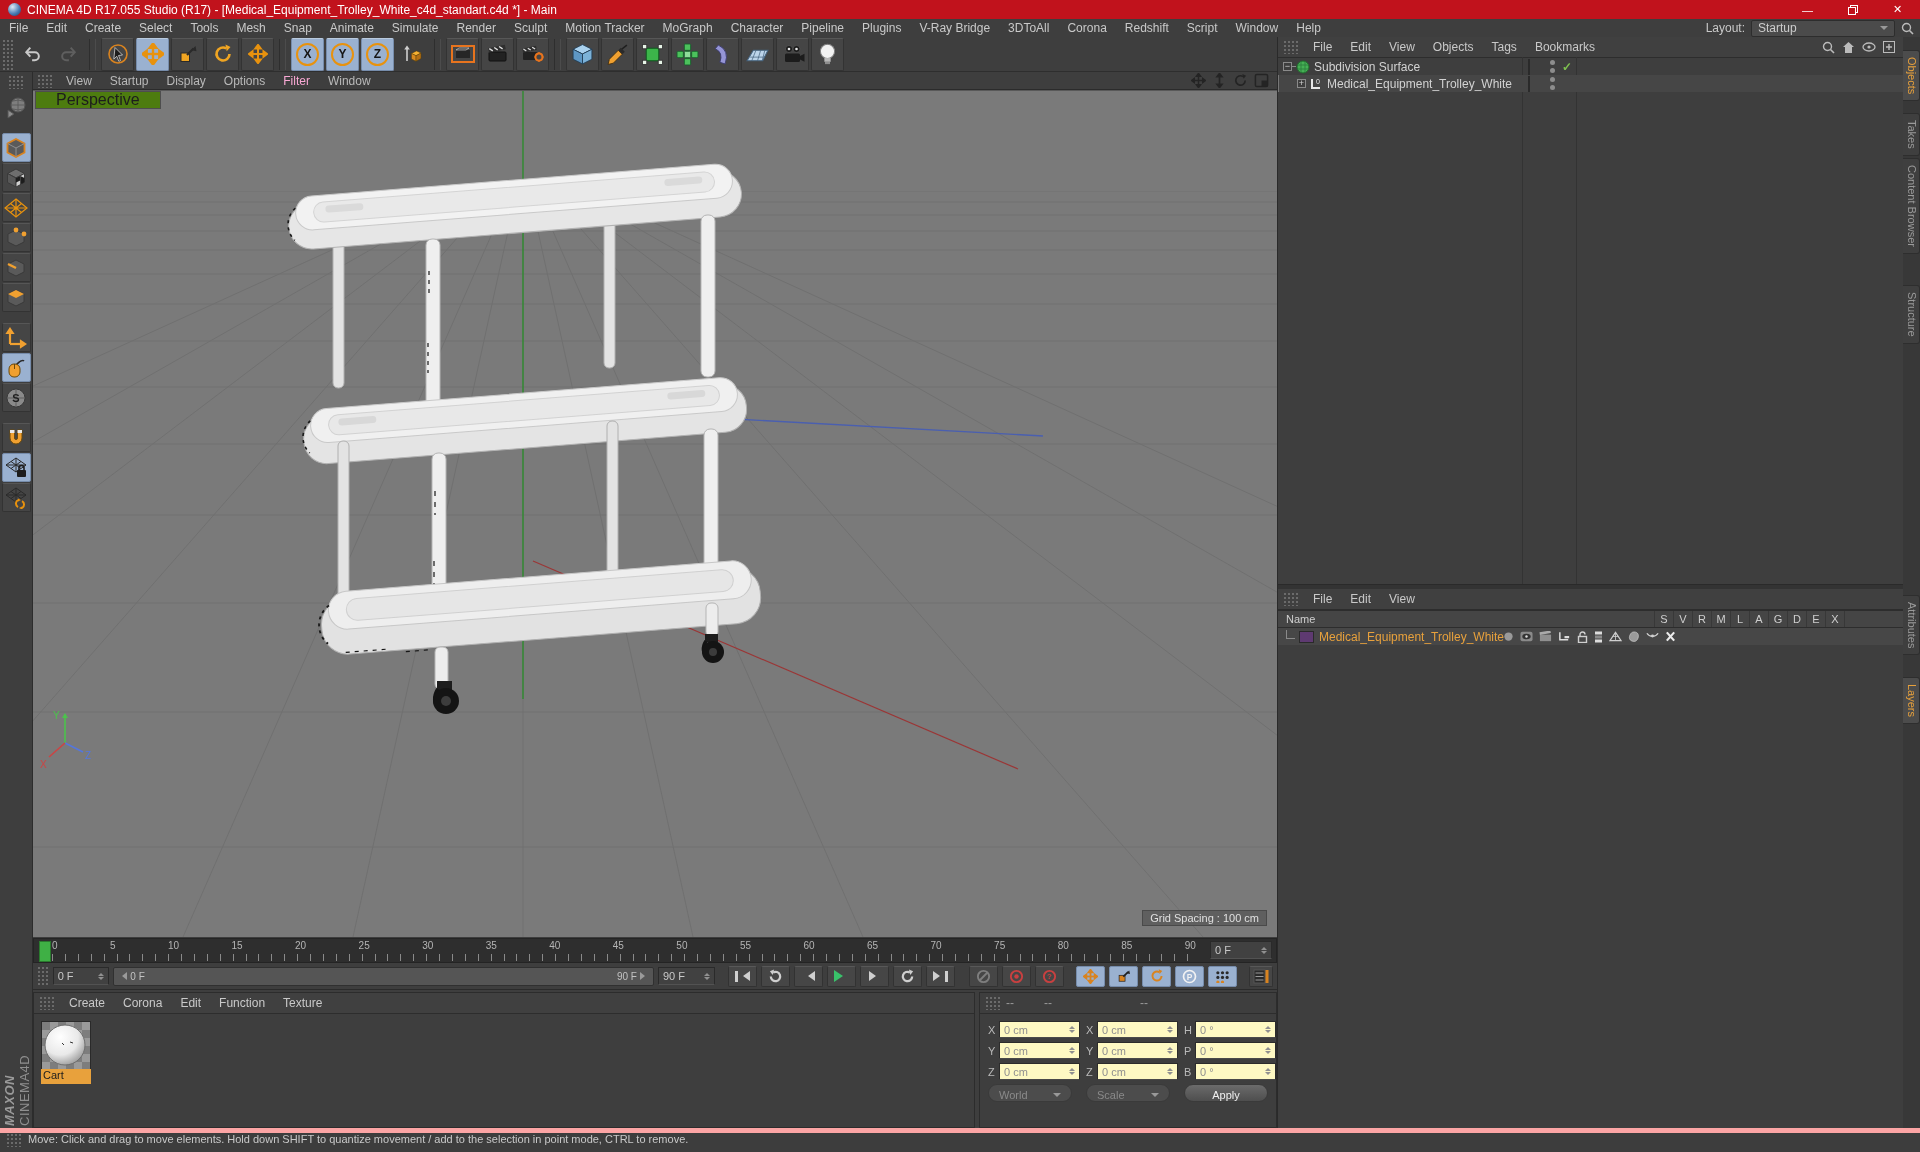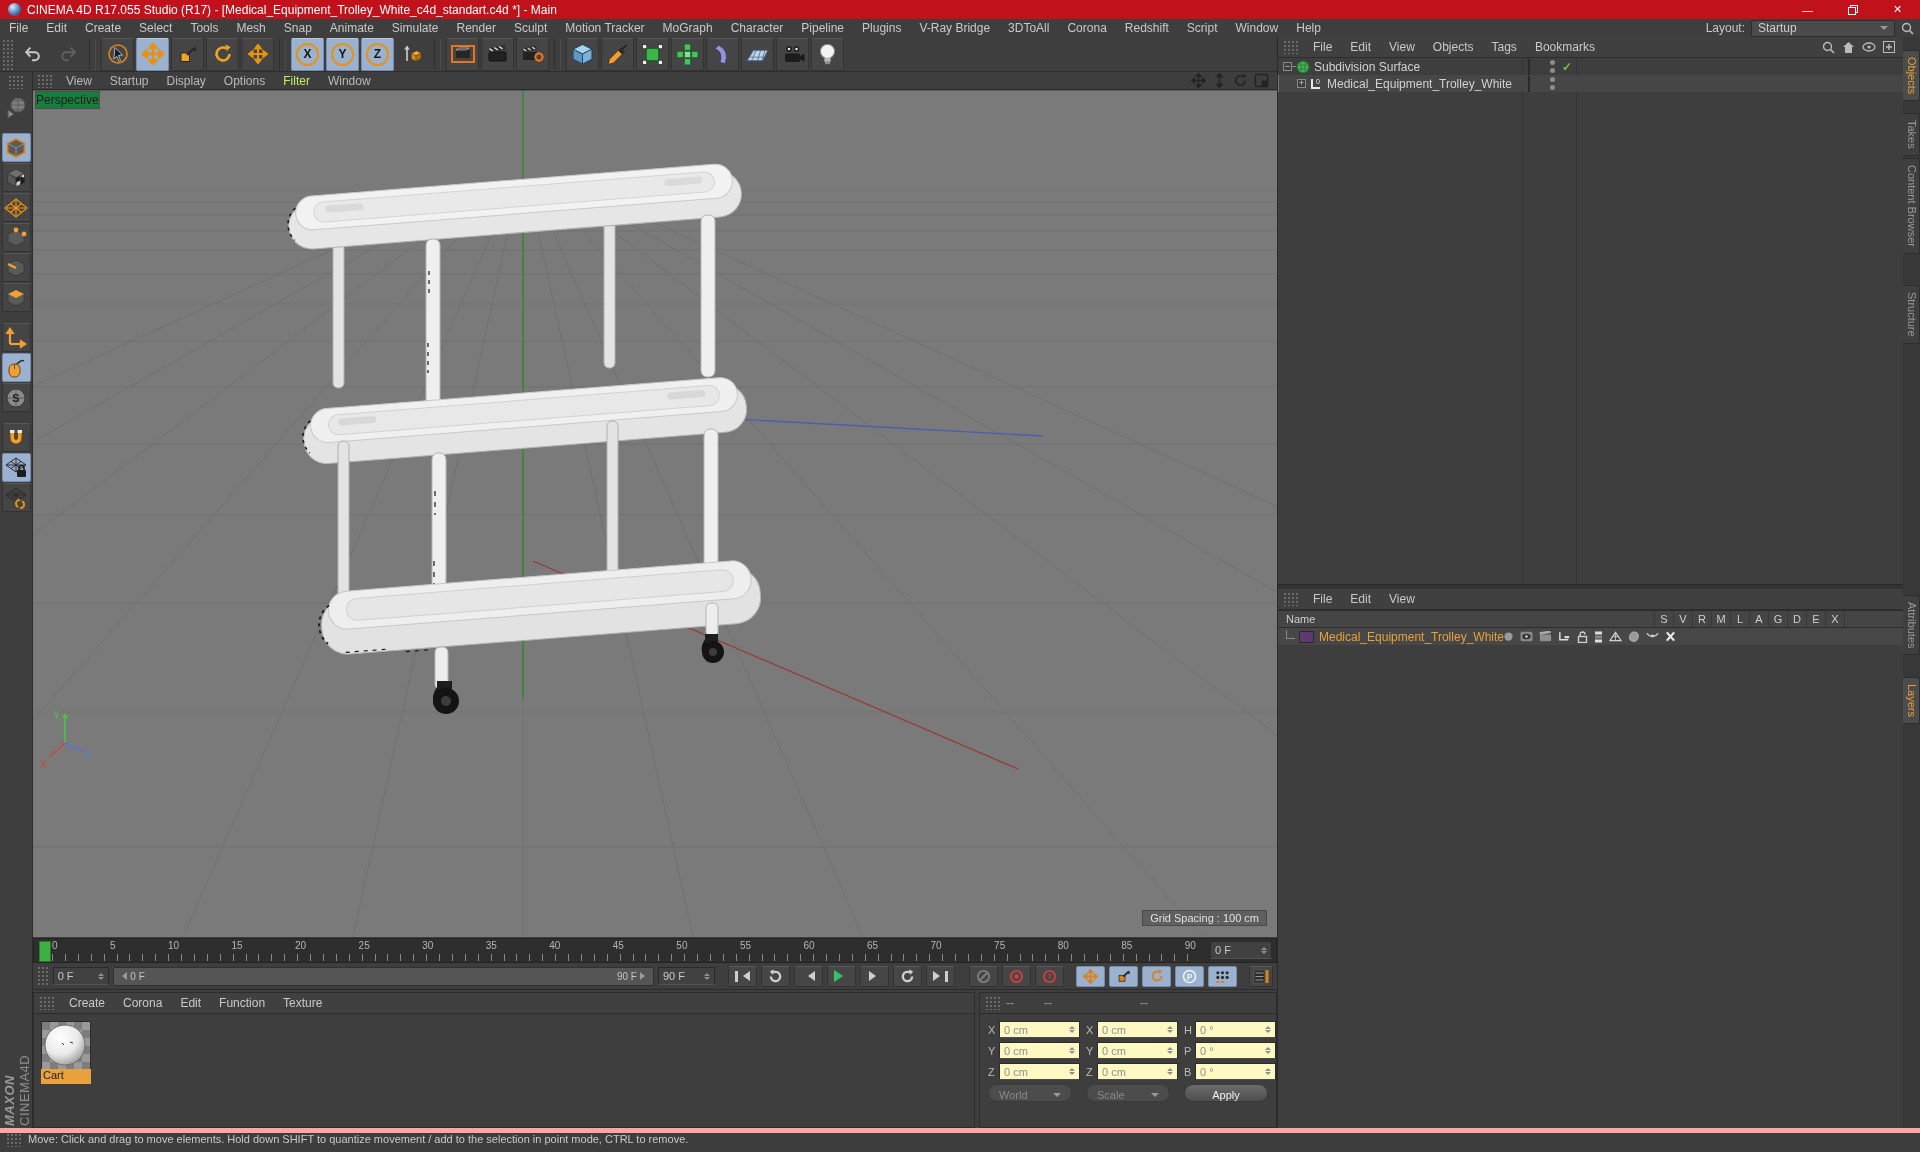--- a/index.html
+++ b/index.html
@@ -33,21 +33,21 @@
   .t-sep{width:5px;height:31px;flex:none;border-left:1px solid #2e2e2e;border-right:1px solid #4c4c4c;margin:0 3px}
   .axis-ring{width:19px;height:19px;border:2.5px solid #e8920e;border-radius:50%;color:#151515;font-weight:bold;font-size:12px;display:flex;align-items:center;justify-content:center;background:transparent}
   
   #leftbar{left:0;top:72px;width:33px;height:1056px;background:#3e3e3e;border-right:1px solid #2c2c2c;box-sizing:border-box}
   .l-btn{width:29px;height:29px;margin:1px auto;display:flex;align-items:center;justify-content:center;background:#454545;border:1px solid #333;border-top-color:#565656;border-radius:2px;box-sizing:border-box}
   .l-btn.active-blue{background:#9ab1d0;border-color:#768cab}
   .l-gap{height:9px}
   
   #vp-menu{left:33px;top:72px;width:1244px;height:18px;background:#3e3e3e;border-bottom:1px solid #2b2b2b;display:flex;align-items:center;box-sizing:border-box}
   #vp-canvas{left:33px;top:90px;width:1244px;height:846px;background:#7a7a7a;border-top:1px solid #595959;box-sizing:border-box}
-  #vp-label{left:2px;top:0;background:#15803d;border:1px solid #4e4e4e;color:#1d1d1d;font-size:12px;padding:0 0;height:16px;line-height:16px}
+  #vp-label{left:2px;top:0;background:#4d7c0f;border:1px solid #4e4e4e;color:#1d1d1d;font-size:16px;padding:0 20px;height:16px;line-height:16px}
   #grid-spacing{right:10px;bottom:10px;background:#5f5f5f;border:1px solid #4a4a4a;color:#e0e0e0;font-size:11px;padding:1px 7px}
   .vp-nav{margin-left:auto;display:flex;gap:6px;padding-right:8px}
   
   #ruler{left:33px;top:938px;width:1244px;height:25px;background:#2e2e2e;border:1px solid #242424;box-sizing:border-box}
   #ruler-labels{position:absolute;left:18px;right:80px;top:1px;display:flex;justify-content:space-between;color:#b5b5b5;font-size:10px}
   #ruler-ticks{position:absolute;left:18px;right:80px;bottom:1px;height:7px;background:repeating-linear-gradient(to right,#8a8a8a 0 1px,transparent 1px 12.9px)}
   #cur-frame{position:absolute;left:5px;top:2px;width:10px;height:19px;background:#3fb045;border:1px solid #2a7a2e}
   .field{background:#414141;border:1px solid #2a2a2a;border-bottom-color:#525252;color:#c8c8c8;font-size:11px;height:18px;display:flex;align-items:center;padding:0 4px;box-sizing:border-box}
   .spin{margin-left:auto;display:flex;flex-direction:column;gap:2px;padding-left:4px}
   .spin i{width:0;height:0;border:3.5px solid transparent}
@@ -437,21 +437,21 @@
 </div>
 
 <div id="vp-menu" class="abs">
   <span class="grip-h" style="margin:0 4px"></span>
   <div style="display:flex">
 
   <span class="menu-item" style="color:#b9b9b9">View</span>
       <span class="menu-item" style="color:#b9b9b9">Startup</span>
       <span class="menu-item" style="color:#b9b9b9">Display</span>
       <span class="menu-item" style="color:#b9b9b9">Options</span>
-      <span class="menu-item" style="color:#bef264">Filter</span>
+      <span class="menu-item" style="color:#f9a8d4">Filter</span>
       <span class="menu-item" style="color:#b9b9b9">Window</span>
     </div>
   <div class="vp-nav">
     <svg width="15" height="15" viewBox="0 0 16 16">
         <g stroke="#242424" stroke-width="1.6" fill="#242424">
           <line x1="8" y1="3" x2="8" y2="13"></line>
           <line x1="3" y1="8" x2="13" y2="8"></line>
           <path d="M8 0.5 l2.2 3 h-4.4 z"></path>
           <path d="M8 15.5 l2.2 -3 h-4.4 z"></path>
           <path d="M0.5 8 l3 -2.2 v4.4 z"></path>

